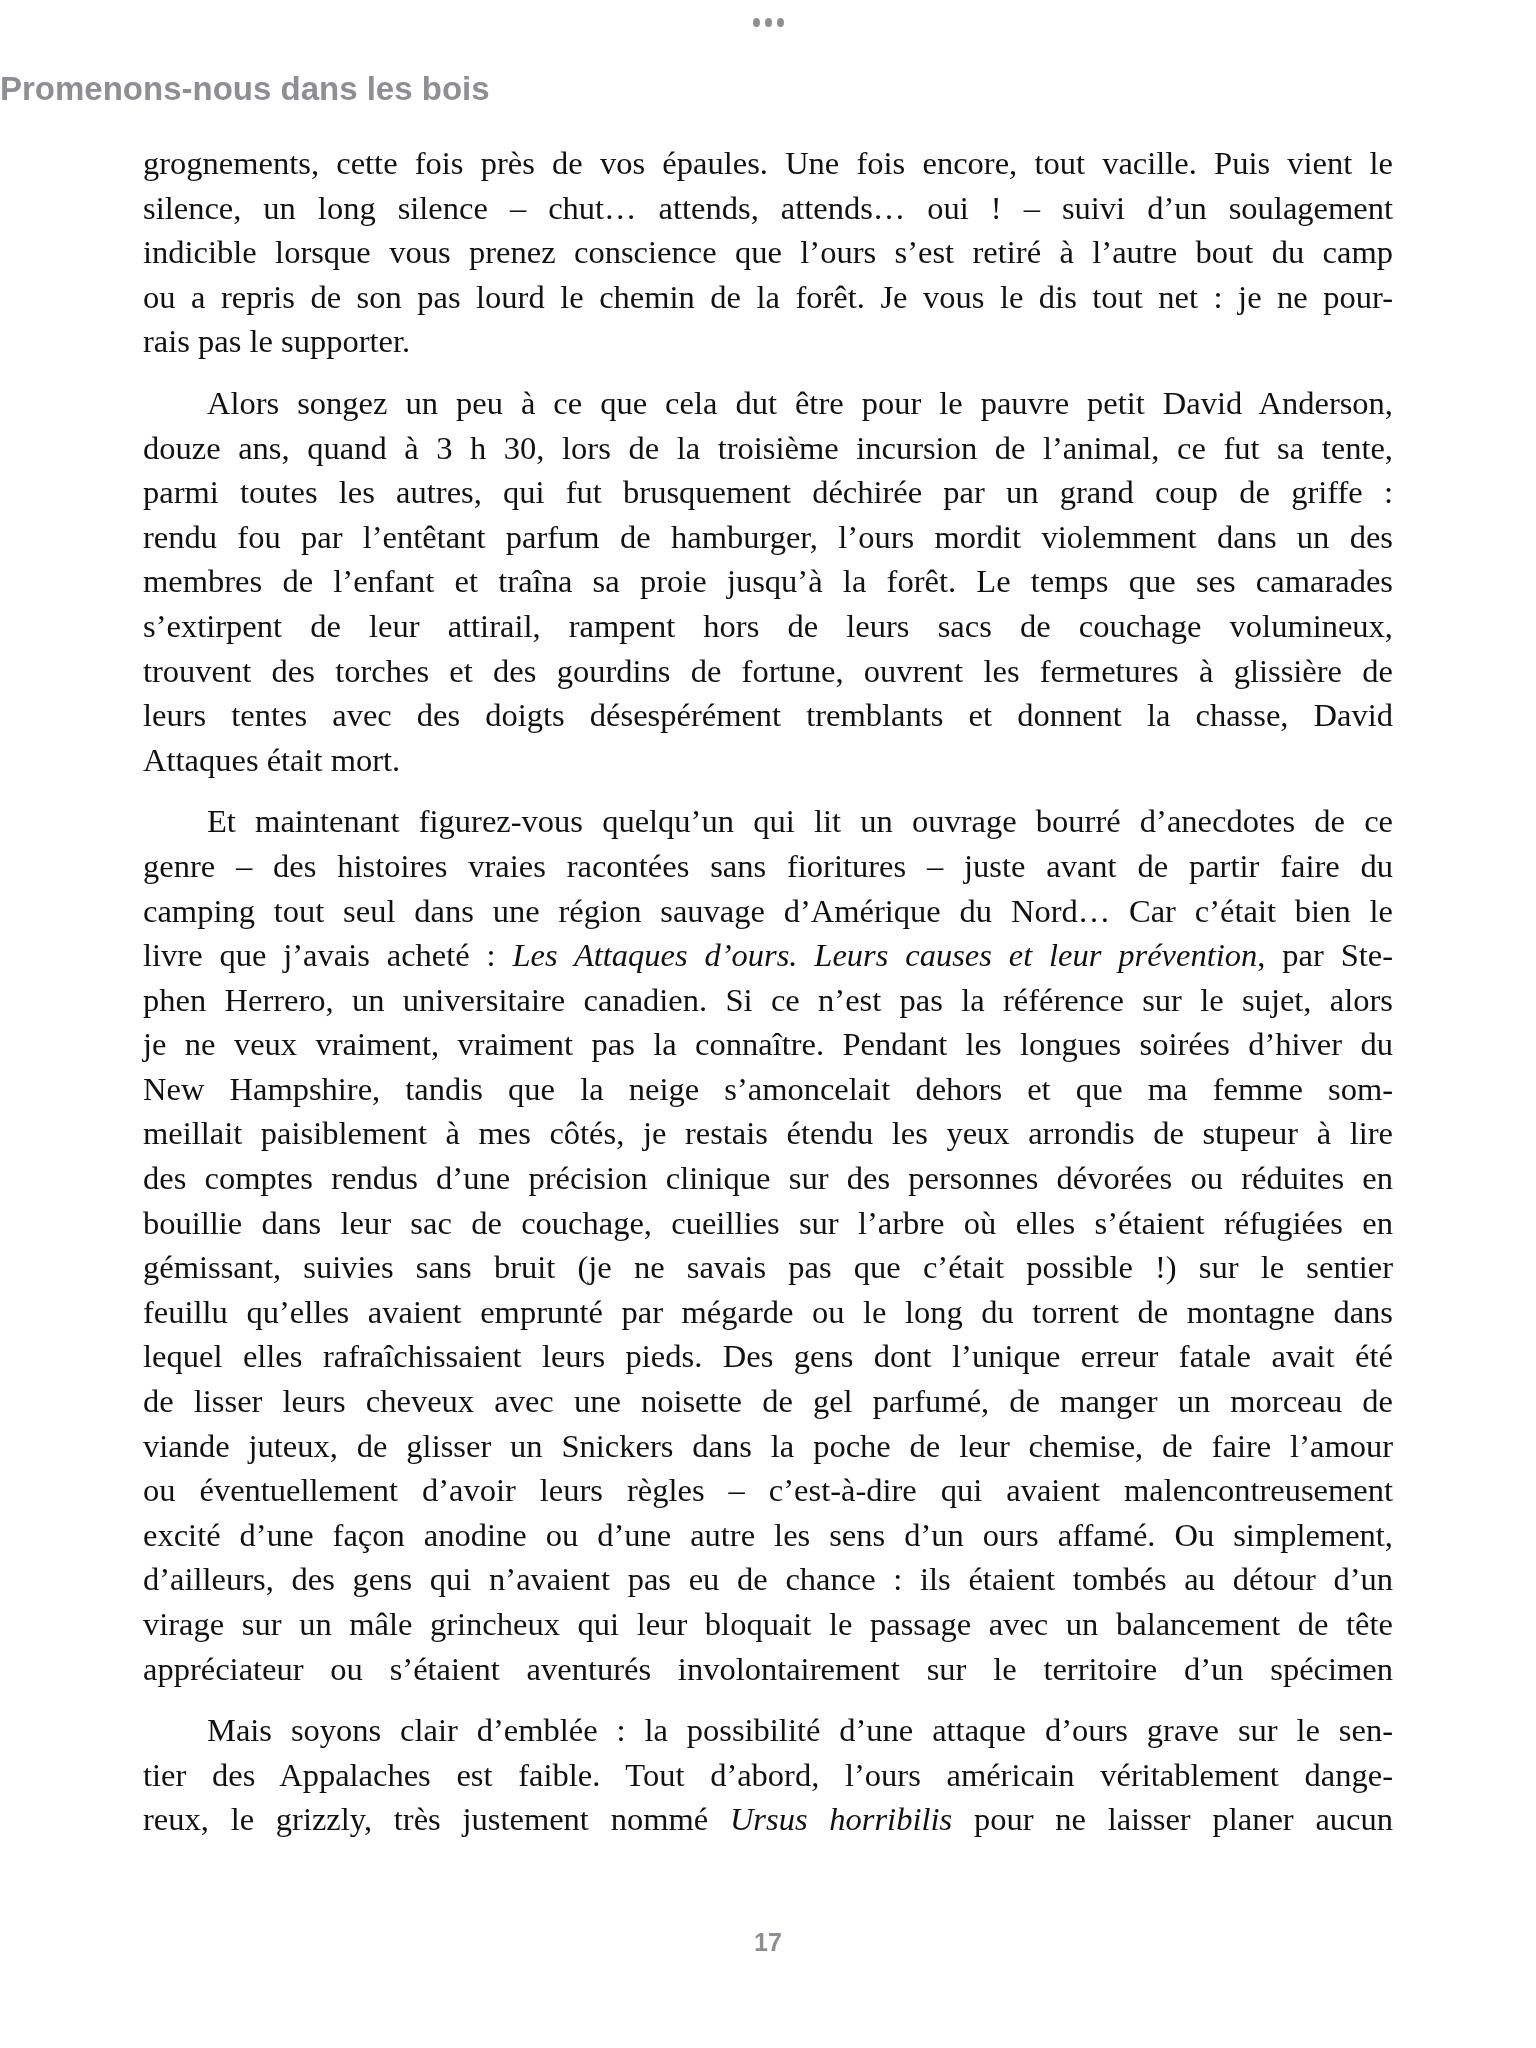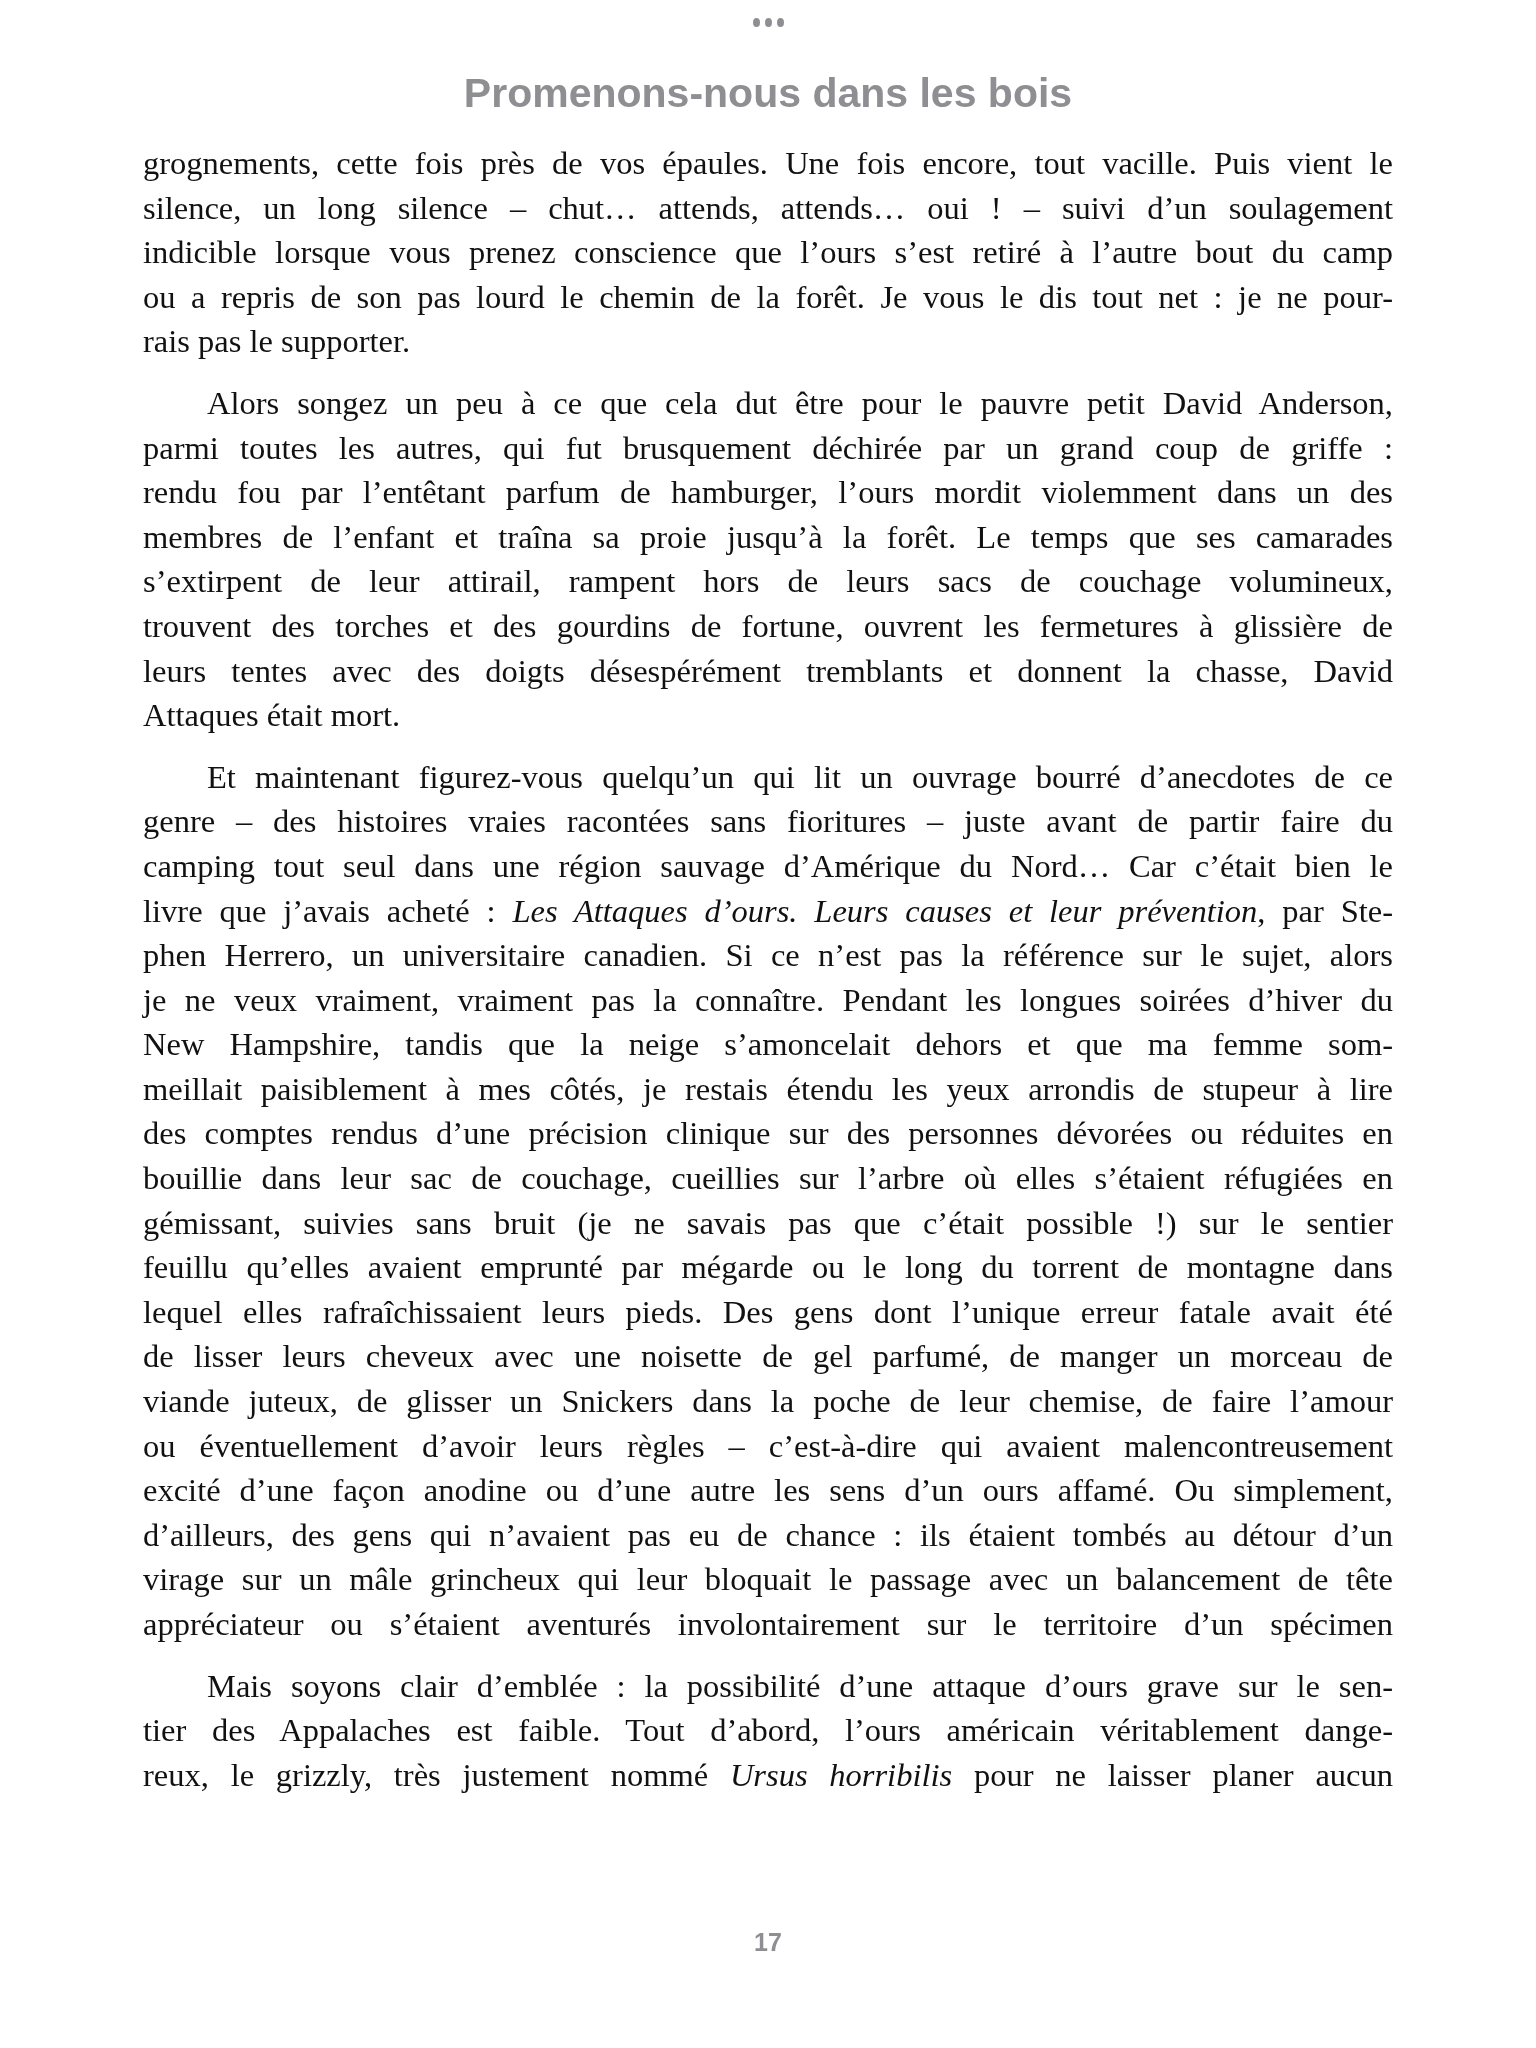--- a/index.html
+++ b/index.html
@@ -1,20 +1,20 @@
 <!DOCTYPE html>
 <html><head>
 <meta charset="utf-8">
 <style>
   html, body { margin: 0; padding: 0; background: #ffffff; }
   body { width: 1536px; height: 2048px; position: relative; overflow: hidden; }
   .more-dots { position: absolute; top: 18px; left: 0; width: 1536px; display: flex; justify-content: center; gap: 5px; cursor: pointer; }
   .more-dots span { width: 7px; height: 9px; border-radius: 50%; background: #8e8e93; display: block; }
-  .book-title { position: absolute; top: 70px; left: 0; width: 1536px; text-align: center;
-    font-family: "Liberation Sans", sans-serif; font-size: 41px; font-weight: bold; color: #8e8e93; letter-spacing: 0px; }
+  .book-title { position: absolute; top: 70px; left: 0; width: 1536px; 
+    font-family: "Liberation Sans", sans-serif; font-size: 33px; font-weight: bold; color: #8e8e93; letter-spacing: 0px; }
   .page-text { position: absolute; top: 141px; left: 143px; width: 1250px;
     font-family: "Liberation Serif", serif; font-size: 32.5px; color: #111111; }
   .line { height: 44.6px; line-height: 44.6px; white-space: nowrap; text-align: justify; text-align-last: justify; }
   .line.last { text-align-last: left; }
   .line.indent { text-indent: 64px; margin-top: 17px; }
   .line em { font-style: italic; }
   .page-number { position: absolute; top: 1928px; left: 0; width: 1536px; text-align: center;
     font-family: "Liberation Sans", sans-serif; font-size: 25px; font-weight: bold; color: #8e8e93; }
 </style>
 </head>
@@ -31,20 +31,21 @@
 <div class="page-text" id="page-text">
     <div>
       <div class="line"><span>grognements, cette fois près de vos épaules. Une fois encore, tout vacille. Puis vient le</span></div>
       <div class="line"><span>silence, un long silence – chut… attends, attends… oui ! – suivi d’un soulagement</span></div>
       <div class="line"><span>indicible lorsque vous prenez conscience que l’ours s’est retiré à l’autre bout du camp</span></div>
       <div class="line"><span>ou a repris de son pas lourd le chemin de la forêt. Je vous le dis tout net : je ne pour-</span></div>
       <div class="line last"><span>rais pas le supporter.</span></div>
     </div>
     <div>
       <div class="line indent"><span>Alors songez un peu à ce que cela dut être pour le pauvre petit David Anderson,</span></div>
+      <div class="line"><span>douze ans, quand à 3 h 30, lors de la troisième incursion de l’animal, ce fut sa tente,</span></div>
       <div class="line"><span>parmi toutes les autres, qui fut brusquement déchirée par un grand coup de griffe :</span></div>
       <div class="line"><span>rendu fou par l’entêtant parfum de hamburger, l’ours mordit violemment dans un des</span></div>
       <div class="line"><span>membres de l’enfant et traîna sa proie jusqu’à la forêt. Le temps que ses camarades</span></div>
       <div class="line"><span>s’extirpent de leur attirail, rampent hors de leurs sacs de couchage volumineux,</span></div>
       <div class="line"><span>trouvent des torches et des gourdins de fortune, ouvrent les fermetures à glissière de</span></div>
       <div class="line"><span>leurs tentes avec des doigts désespérément tremblants et donnent la chasse, David</span></div>
       <div class="line last"><span>Attaques était mort.</span></div>
     </div>
     <div>
       <div class="line indent"><span>Et maintenant figurez-vous quelqu’un qui lit un ouvrage bourré d’anecdotes de ce</span></div>

